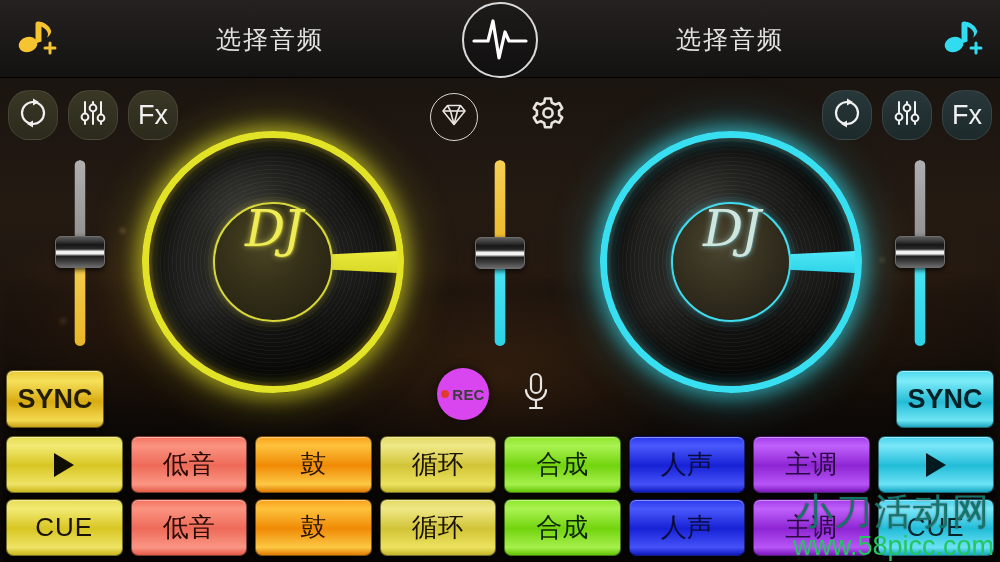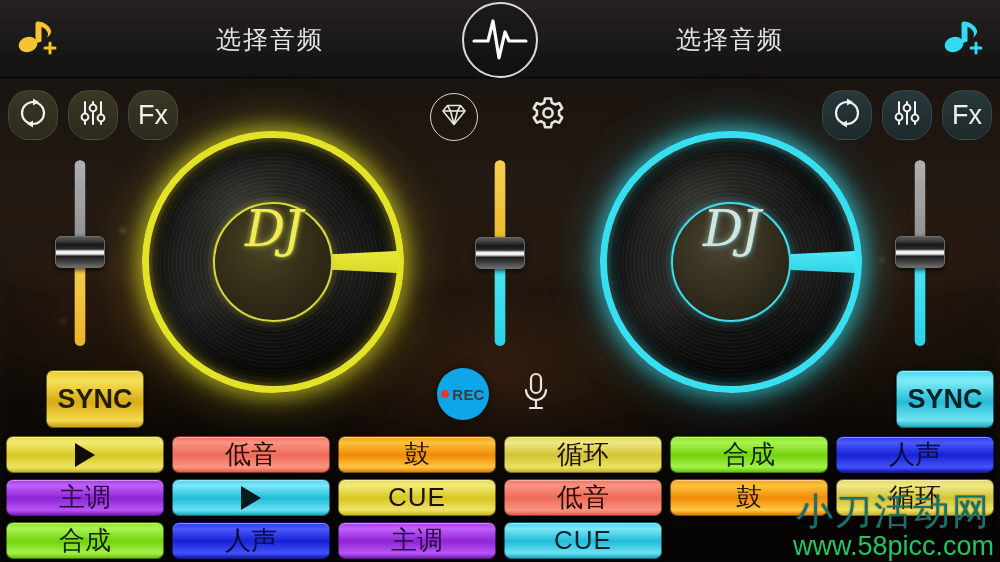--- a/index.html
+++ b/index.html
@@ -261,41 +261,40 @@
   .sync-btn {
     position: absolute;
     top: 370px;
     width: 98px; height: 58px;
     border-radius: 7px;
     display: flex; align-items: center; justify-content: center;
     font-size: 27px; font-weight: bold;
     font-family: "Liberation Sans", sans-serif;
     z-index: 30;
     border: 1px solid rgba(0,0,0,0.55);
-    margin-left: 40px;
   }
   .sync-btn.left {
     left: 6px;
     color: #241d05;
     background: linear-gradient(180deg, #e9c935 0%, #f6e05a 18%, #d8ab12 55%, #f3d94f 88%, #c9a218 100%);
     box-shadow: inset 0 1px 0 rgba(255,255,255,0.55), 0 2px 5px rgba(0,0,0,0.6);
   }
   .sync-btn.right {
     right: 6px;
     color: #052126;
     background: linear-gradient(180deg, #49d9ee 0%, #7eecf8 18%, #25bcd6 55%, #6ee5f4 88%, #1ea7c0 100%);
     box-shadow: inset 0 1px 0 rgba(255,255,255,0.55), 0 2px 5px rgba(0,0,0,0.6);
   }
 
   .rec-btn {
     position: absolute;
     left: 437px; top: 368px;
     width: 52px; height: 52px;
     border-radius: 50%;
-    background: #0ea5e9;
+    background: #d946ef;
     display: flex; align-items: center; justify-content: center;
     gap: 3px;
     z-index: 30;
     box-shadow: 0 0 10px rgba(0,0,0,0.6);
   }
   .rec-dot { width: 8px; height: 8px; border-radius: 50%; background: #e03c2e; }
   .rec-text { color: #3d3d3d; font-size: 15px; font-weight: bold; letter-spacing: 0.2px;
               font-family: "Liberation Sans", sans-serif; }
 
   .mic-btn {
@@ -305,21 +304,21 @@
     display: flex; align-items: center; justify-content: center;
     z-index: 30;
   }
 
   
   .pad-grid {
     position: absolute;
     left: 0; top: 434px;
     width: 1000px; height: 128px;
     display: grid;
-    grid-template-columns: repeat(6, 1fr);
+    grid-template-columns: repeat(8, 1fr);
     grid-template-rows: 1fr 1fr;
     gap: 6px 8px;
     padding: 2px 6px 6px 6px;
     z-index: 30;
   }
   .pad {
     border-radius: 7px;
     display: flex; align-items: center; justify-content: center;
     font-size: 26px;
     font-family: "DejaVu Sans", sans-serif;

